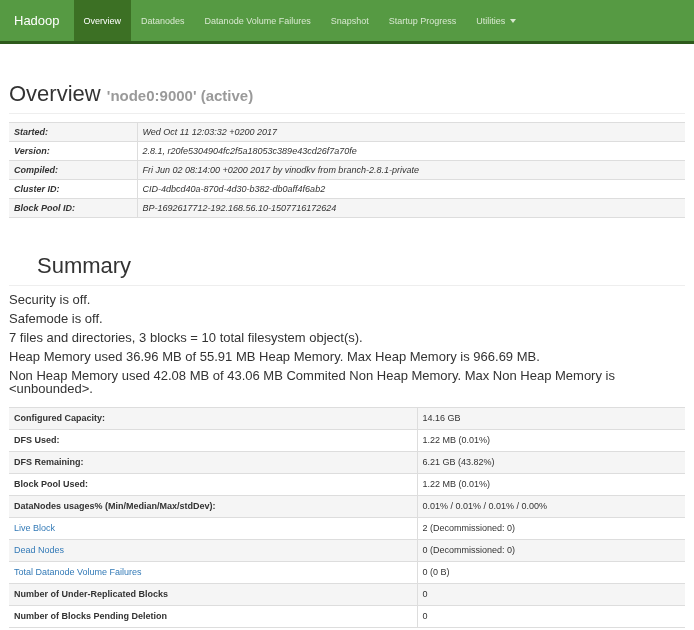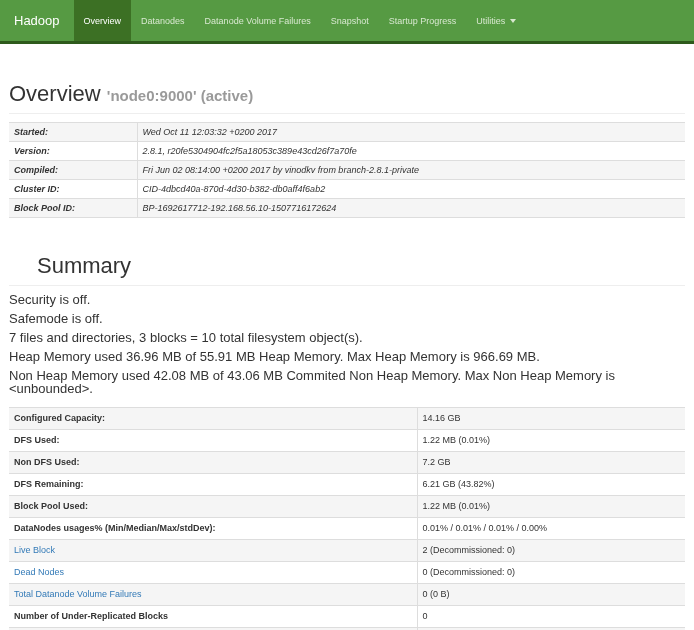--- a/index.html
+++ b/index.html
@@ -165,24 +165,20 @@
     <tbody>
       <tr>
         <td class="lbl">Configured Capacity:</td>
         <td>14.16 GB</td>
       </tr>
       <tr>
         <td class="lbl">DFS Used:</td>
         <td>1.22 MB (0.01%)</td>
       </tr>
       <tr>
-        <td class="lbl">Non DFS Used:</td>
-        <td>7.2 GB</td>
-      </tr>
-      <tr>
         <td class="lbl">DFS Remaining:</td>
         <td>6.21 GB (43.82%)</td>
       </tr>
       <tr>
         <td class="lbl">Block Pool Used:</td>
         <td>1.22 MB (0.01%)</td>
       </tr>
       <tr>
         <td class="lbl">DataNodes usages% (Min/Median/Max/stdDev):</td>
         <td>0.01% / 0.01% / 0.01% / 0.00%</td>

